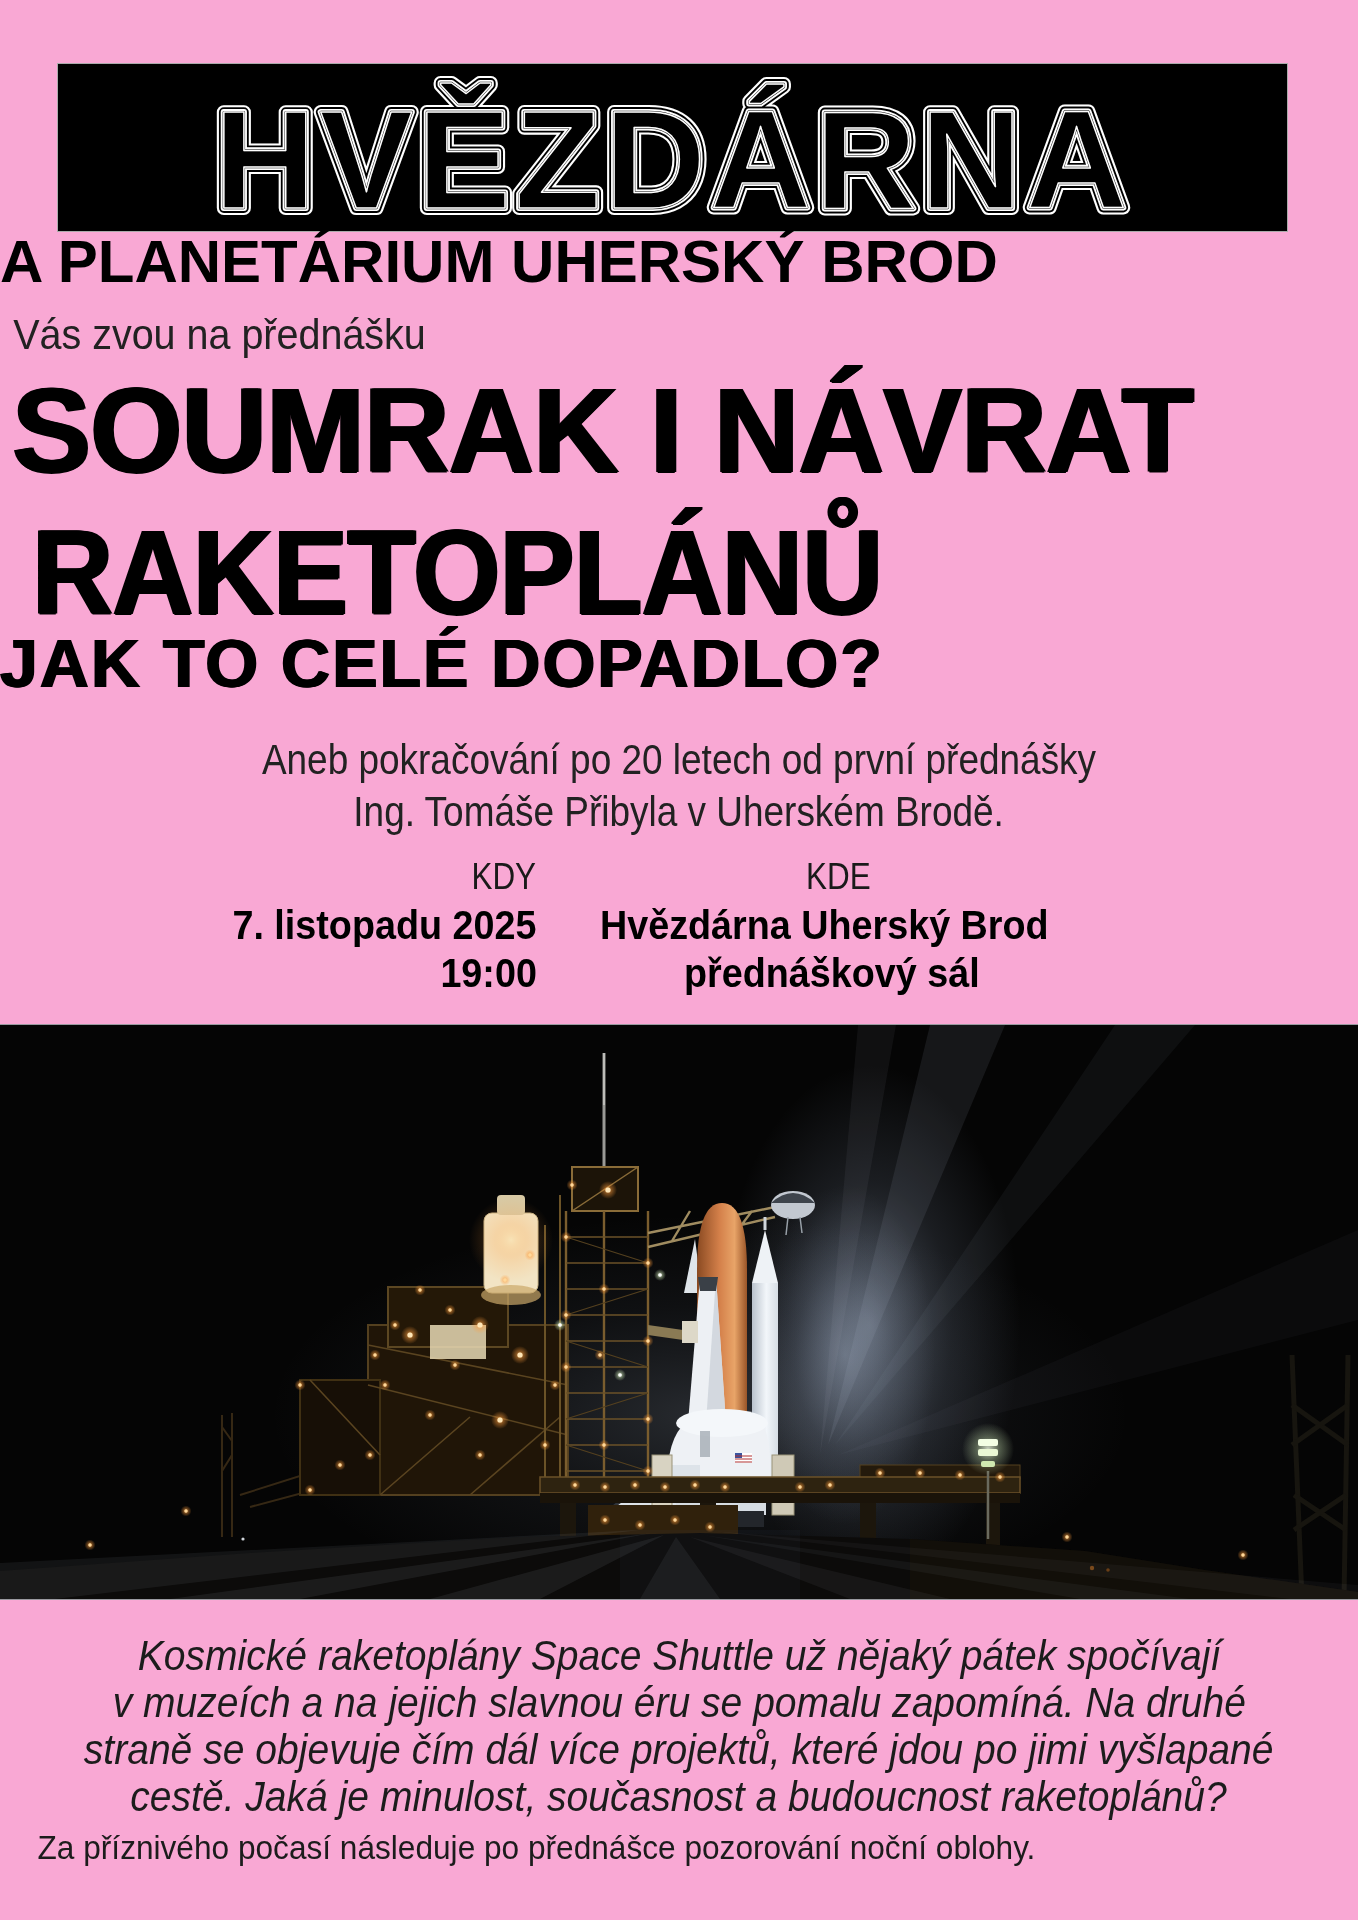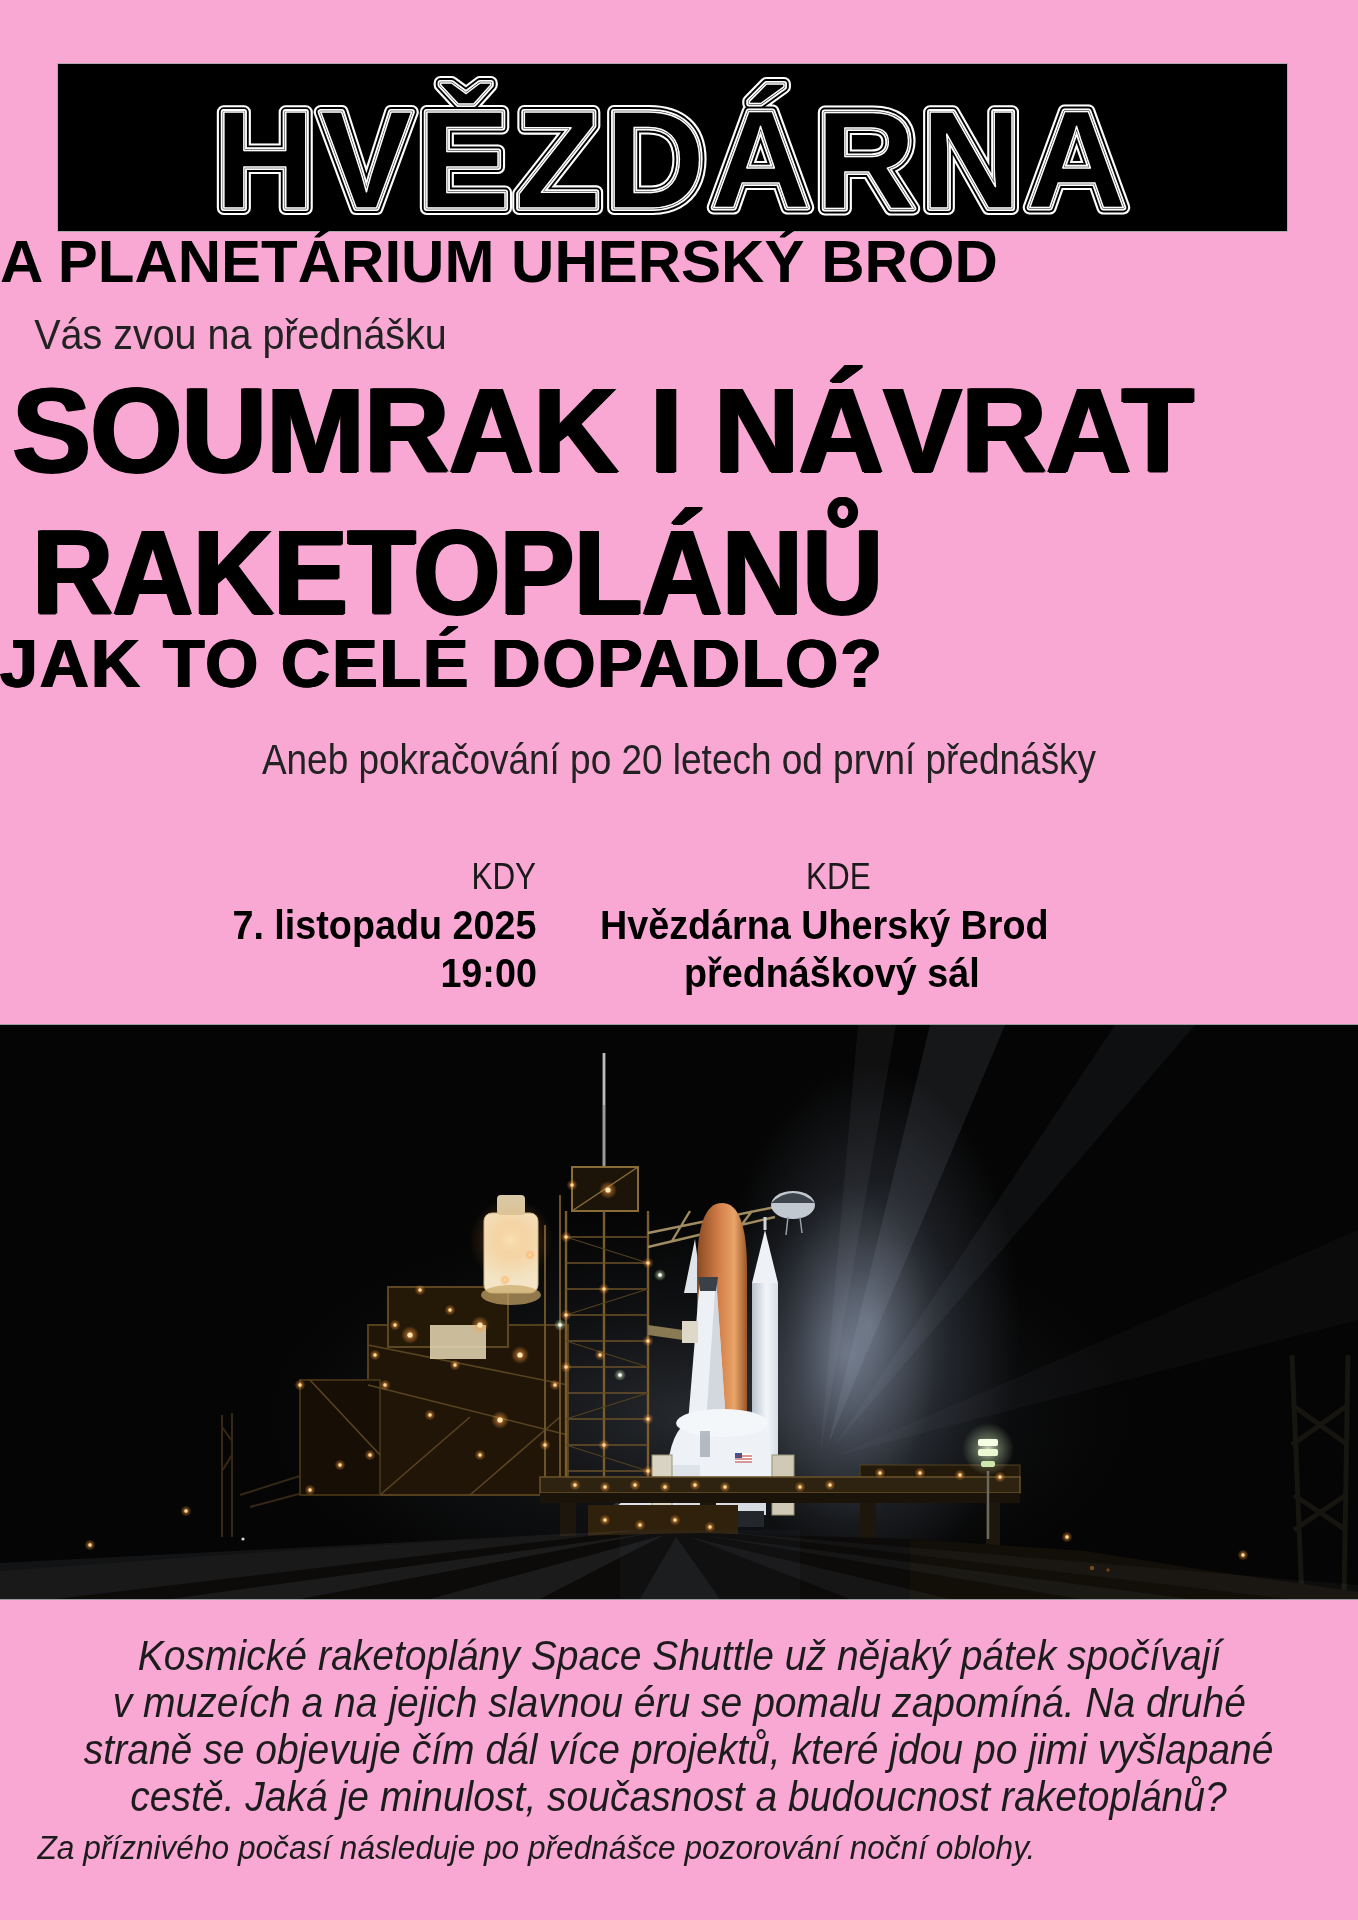--- a/index.html
+++ b/index.html
@@ -11,21 +11,21 @@
   .banner {
     position:absolute; top:63px; left:57px; width:1231px; height:169px;
     background:#000; border:1px solid #ababab; box-sizing:border-box;
     display:flex; align-items:center; justify-content:center;
   }
   .logo { width:1060px; height:158px; }
   .abs-line { position:absolute; left:0; width:1128px; white-space:nowrap; line-height:1; }
   .abs-line > span { display:inline-block; transform-origin:50% 50%; }
 
   .org    { top:232px; font-size:60px; font-weight:bold; color:#000; }
-  .invite { top:314px; font-size:42px; color:#222;padding-left:21px; }
+  .invite { top:314px; font-size:42px; color:#222; }
   .invite > span { transform:scaleX(.94); }
 
   .title  { font-weight:bold; color:#000; font-size:121px; letter-spacing:-1px;
             text-shadow:1.6px 0 currentColor, -1.6px 0 currentColor, 0 1px currentColor; }
   .t1 { top:370px; } .t1 > span { transform:scaleX(.98); }
   .t2 { top:512px; } .t2 > span { transform:scaleX(.93); }
 
   .sub { top:629px; font-size:68px; font-weight:bold; letter-spacing:2px; color:#000;
          text-shadow:1px 0 currentColor, -1px 0 currentColor; }
 
@@ -46,21 +46,21 @@
 
   .photo { position:absolute; top:1024px; left:0; width:1358px; height:574px; background:#000;
            border-top:1px solid #9a9aa0; border-bottom:1px solid #9a9aa0; }
   .scene { display:block; width:100%; height:100%; }
 
   .body-it { position:absolute; top:1632px; left:0; width:1358px; text-align:center;
              font-style:italic; color:#1c1c1c; }
   .body-it .iline { font-size:42px; line-height:47px; white-space:nowrap; }
   .body-it .iline > span { display:inline-block; transform:scaleX(.93); transform-origin:50% 50%; }
 
-  .footer-it { top:1830px; font-style:italic; font-size:34px; color:#1c1c1c; }
+  .footer-it { top:1830px; font-size:34px; color:#1c1c1c; }
   .footer-it > span { transform:scaleX(.93); }
 </style>
 </head>
 <body>
 
 <div class="poster">
 
   <div class="banner">
     <svg class="logo" viewBox="0 0 1060 170">
       <g font-family="'Liberation Sans','DejaVu Sans',sans-serif" font-weight="bold" font-size="150" text-anchor="middle" letter-spacing="5" stroke-linejoin="round">
@@ -75,20 +75,21 @@
 
   <div class="abs-line org"><span>A PLANETÁRIUM UHERSKÝ BROD</span></div>
   <div class="abs-line invite"><span>Vás zvou na přednášku</span></div>
 
   <div class="abs-line title t1"><span>SOUMRAK I NÁVRAT</span></div>
   <div class="abs-line title t2"><span>RAKETOPLÁNŮ</span></div>
   <div class="abs-line sub"><span>JAK TO CELÉ DOPADLO?</span></div>
 
   <div class="desc">
     <div class="dline"><span>Aneb pokračování po 20 letech od první přednášky</span></div>
+    <div class="dline"><span>Ing. Tomáše Přibyla v Uherském Brodě.</span></div>
   </div>
 
   <div class="schedule">
     <div class="sched-left">
       <div class="sched-label"><span>KDY</span></div>
       <div class="sched-val"><span>7. listopadu 2025</span></div>
       <div class="sched-val"><span>19:00</span></div>
     </div>
     <div class="sched-right">
       <div class="sched-label"><span>KDE</span></div>

